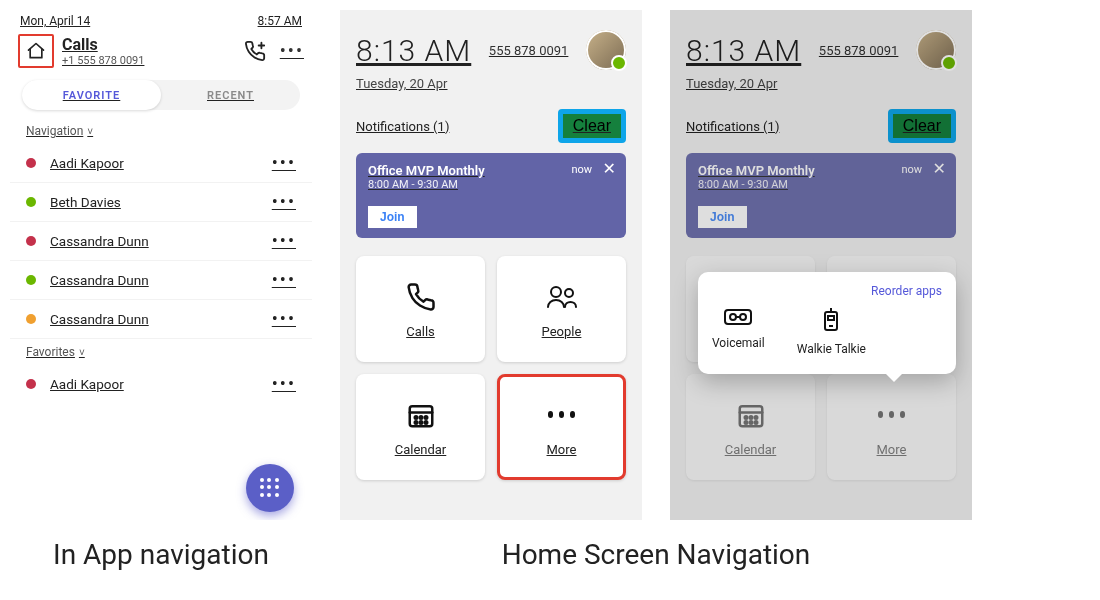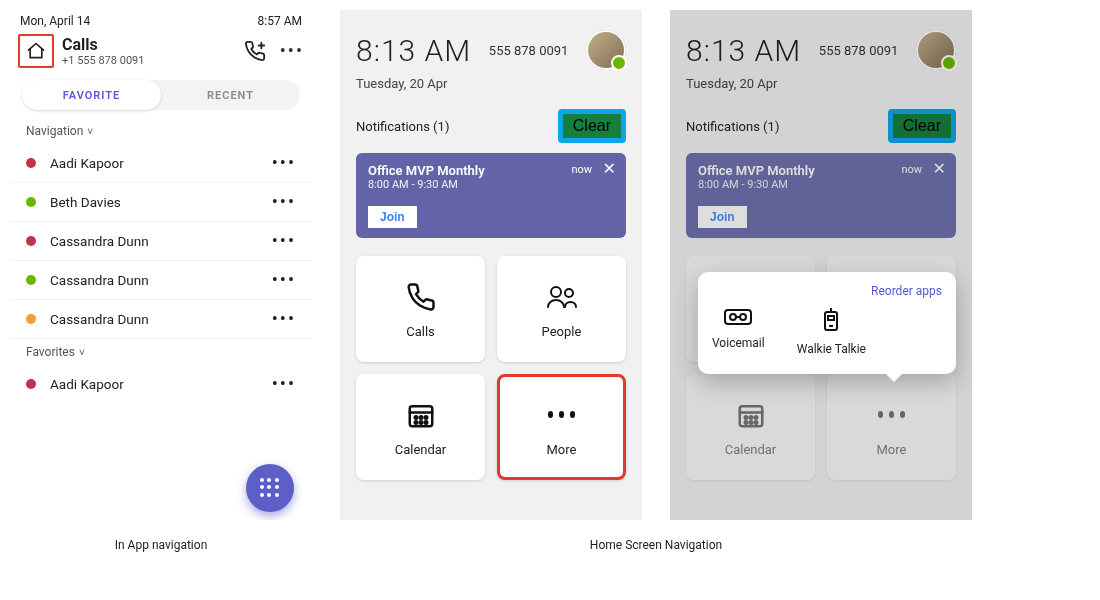--- a/index.html
+++ b/index.html
@@ -56,21 +56,21 @@
   .presence.amber { background:#f0a030; }
   .contact .name { flex:1; font-size:13.5px; }
   .fab {
     position:absolute; right:18px; bottom:8px;
     width:48px; height:48px; border-radius:50%;
     background:#5b5fc7; display:flex; align-items:center; justify-content:center;
     box-shadow:0 4px 10px rgba(80,80,200,0.5);
   }
   .dialgrid { width:20px; height:20px; display:grid; grid-template-columns:repeat(3,1fr); gap:2px; }
   .dialgrid span { width:4px; height:4px; background:#fff; border-radius:50%; }
-  .caption { text-align:center; font-size:12px; color:#222; margin-top:18px; }
+  .caption { text-align:center; font-size:28px; color:#222; margin-top:18px; }
   
   .hs-top { display:flex; align-items:center; padding:20px 16px 6px; }
   .clock { font-size:30px; font-weight:300; letter-spacing:1px; flex:0 0 auto; }
   .phonelabel { font-size:13px; color:#333; flex:1; text-align:center;}
   .avatar {
     width:40px; height:40px; border-radius:50%; background:linear-gradient(135deg,#c8b28a,#7a6a52);
     position:relative; box-shadow:inset 0 0 0 2px #fff;
   }
   .avatar::after{
     content:""; position:absolute; right:-1px; bottom:-1px; width:12px; height:12px;
@@ -113,21 +113,21 @@
   .pop-app { display:flex; flex-direction:column; align-items:center; gap:8px; font-size:12px; }
   .popover::after{
     content:""; position:absolute; right:54px; bottom:-8px;
     border-left:8px solid transparent; border-right:8px solid transparent;
     border-top:8px solid #fff;
   }
   .captions-row { display:flex; gap:28px; margin-top:0; }
   .captions-row .caption.left { width:302px; }
   .captions-row .caption.right { width:632px; }
   svg { display:block; }
-  .phone { height:510px; overflow:hidden; }
+  .phone { height:510px; overflow:hidden;text-decoration:underline; }
 </style>
 </head>
 <body>
 
 <div class="stage">
 
   <div class="phone">
     <div class="status-row">
       <span>Mon, April 14</span>
       <span>8:57 AM</span>

